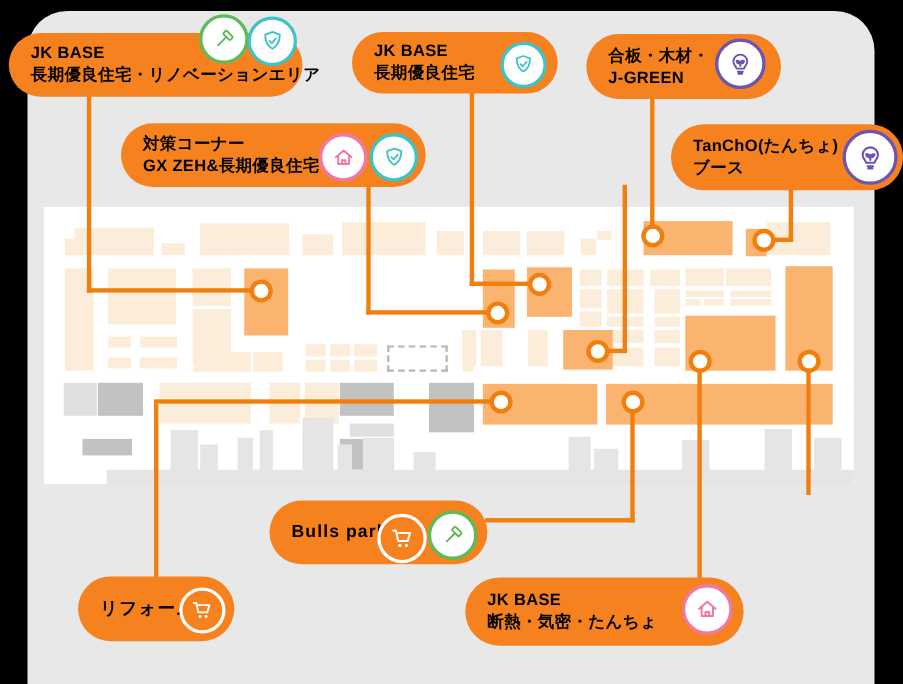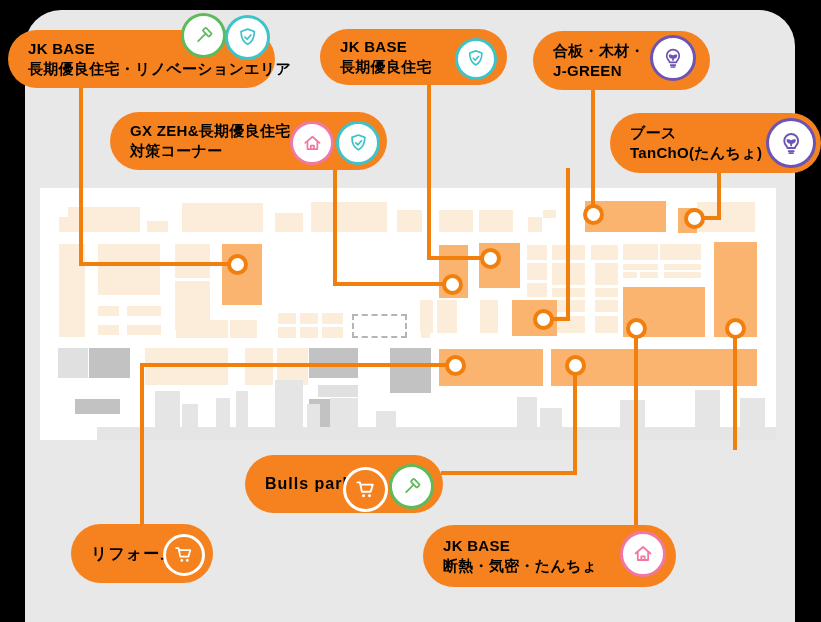--- a/index.html
+++ b/index.html
@@ -170,22 +170,22 @@
             <path d="M9.7 19.2h4.6M10.3 21h3.4"></path>
             <path d="M12 14v-2.2m0 0c-1.8.1-3.2-.8-3.4-2.5 1.9-.2 3.2.7 3.4 2.5Zm0 0c1.8.1 3.2-.8 3.4-2.5-1.9-.2-3.2.7-3.4 2.5Z"></path>
           </g>
         </svg>
       </div>
     </div>
     <div class="seg" style="left: 333px; top: 160px; width: 4px; height: 126px;"></div>
     <div class="seg" style="left: 333px; top: 282px; width: 121px; height: 4px;"></div>
     <div class="marker" style="left: 441.5px; top: 273.5px;"></div>
     <div class="pill" style="left: 110px; top: 112px; width: 277px; height: 58px;">
+      <div class="tline">対策コーナー</div>
       <div class="tline">GX ZEH&amp;長期優良住宅</div>
-      <div class="tline">対策コーナー</div>
       <div class="icon-circle" style="left: 180px; top: 9px; width: 44px; height: 44px; border: 3px solid rgb(240, 120, 164); color: rgb(240, 120, 164);">
         <svg viewBox="0 0 24 24">
           <g fill="none" stroke="currentColor" stroke-width="1.8" stroke-linecap="round" stroke-linejoin="round">
             <path d="M4.5 11.5 12 5l7.5 6.5"></path>
             <path d="M6.8 10.2V18h10.4v-7.8"></path>
             <path d="M10.3 18v-3.6h3.4V18"></path>
           </g>
         </svg>
       </div>
       <div class="icon-circle" style="left: 226px; top: 9px; width: 44px; height: 44px; border: 3px solid rgb(62, 195, 201); color: rgb(62, 195, 201);">
@@ -197,22 +197,22 @@
         </svg>
       </div>
     </div>
     <div class="seg" style="left: 566px; top: 168px; width: 4px; height: 153px;"></div>
     <div class="seg" style="left: 545px; top: 317px; width: 25px; height: 4px;"></div>
     <div class="marker" style="left: 532.5px; top: 308.5px;"></div>
     <div class="seg" style="left: 717px; top: 168px; width: 4px; height: 52px;"></div>
     <div class="seg" style="left: 696px; top: 216px; width: 25px; height: 4px;"></div>
     <div class="marker" style="left: 683.5px; top: 207.5px;"></div>
     <div class="pill" style="left: 610px; top: 113px; width: 211px; height: 60px;">
+      <div class="tline">TanChO(たんちょ)</div>
       <div class="tline">ブース</div>
-      <div class="tline">TanChO(たんちょ)</div>
       <div class="icon-circle" style="left: 156px; top: 5px; width: 50px; height: 50px; border: 3px solid rgb(108, 84, 178); color: rgb(108, 84, 178);">
         <svg viewBox="0 0 24 24">
           <g fill="none" stroke="currentColor" stroke-width="1.7" stroke-linecap="round" stroke-linejoin="round">
             <path d="M12 3.6a6.3 6.3 0 0 1 6.3 6.3c0 2.2-1.1 3.4-2 4.6-.5.7-.8 1.2-.9 1.9H8.6c-.1-.7-.4-1.2-.9-1.9-.9-1.2-2-2.4-2-4.6A6.3 6.3 0 0 1 12 3.6Z"></path>
             <path d="M9.7 19.2h4.6M10.3 21h3.4"></path>
             <path d="M12 14v-2.2m0 0c-1.8.1-3.2-.8-3.4-2.5 1.9-.2 3.2.7 3.4 2.5Zm0 0c1.8.1 3.2-.8 3.4-2.5-1.9-.2-3.2.7-3.4 2.5Z"></path>
           </g>
         </svg>
       </div>
     </div>

